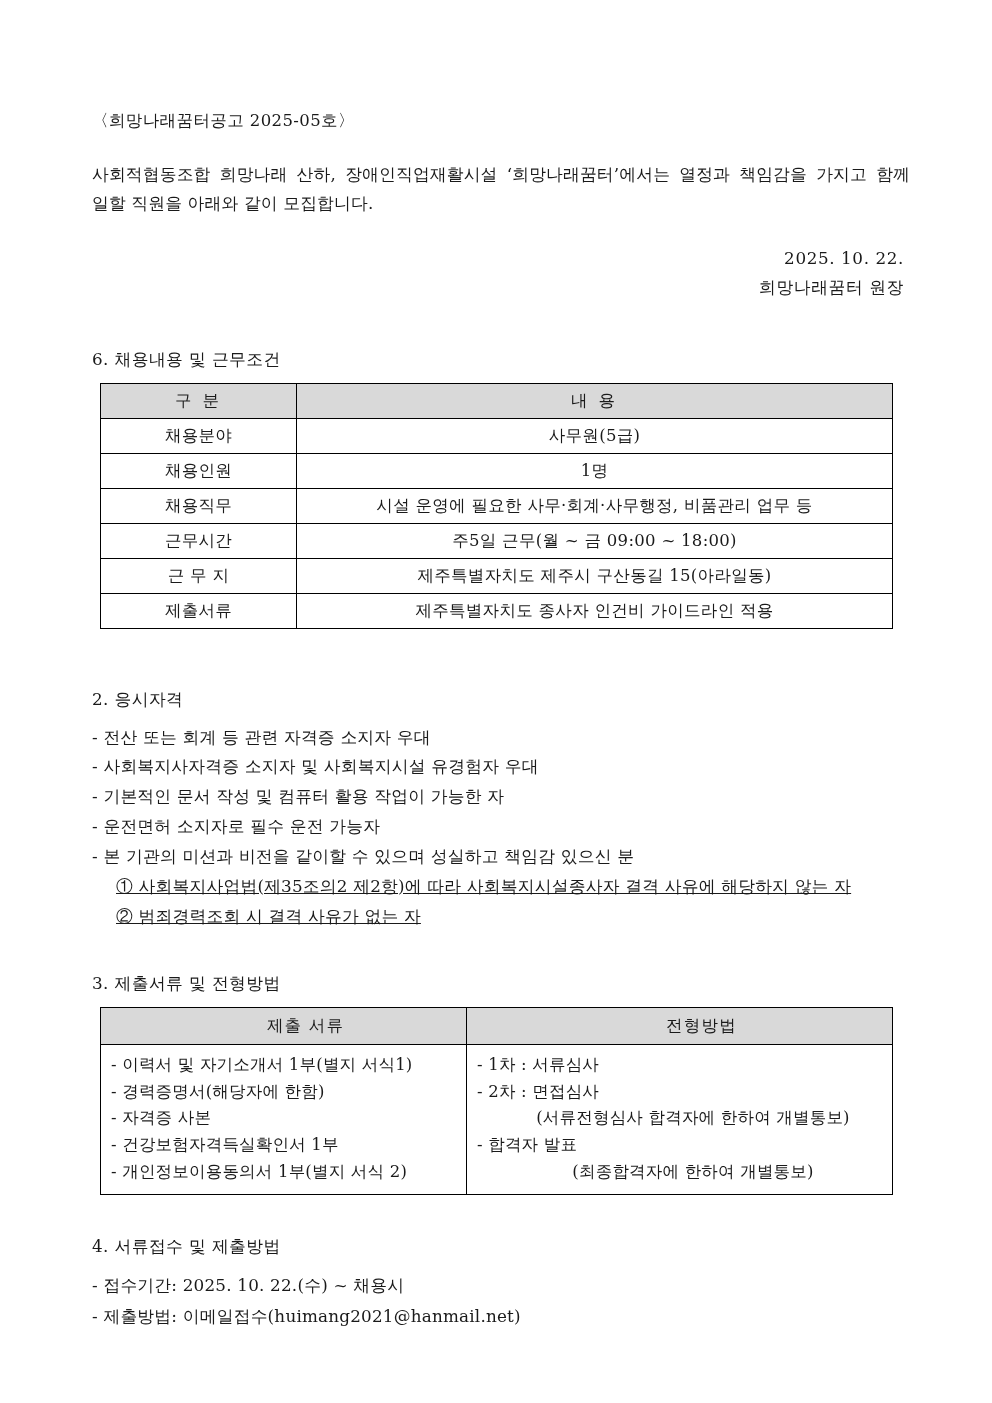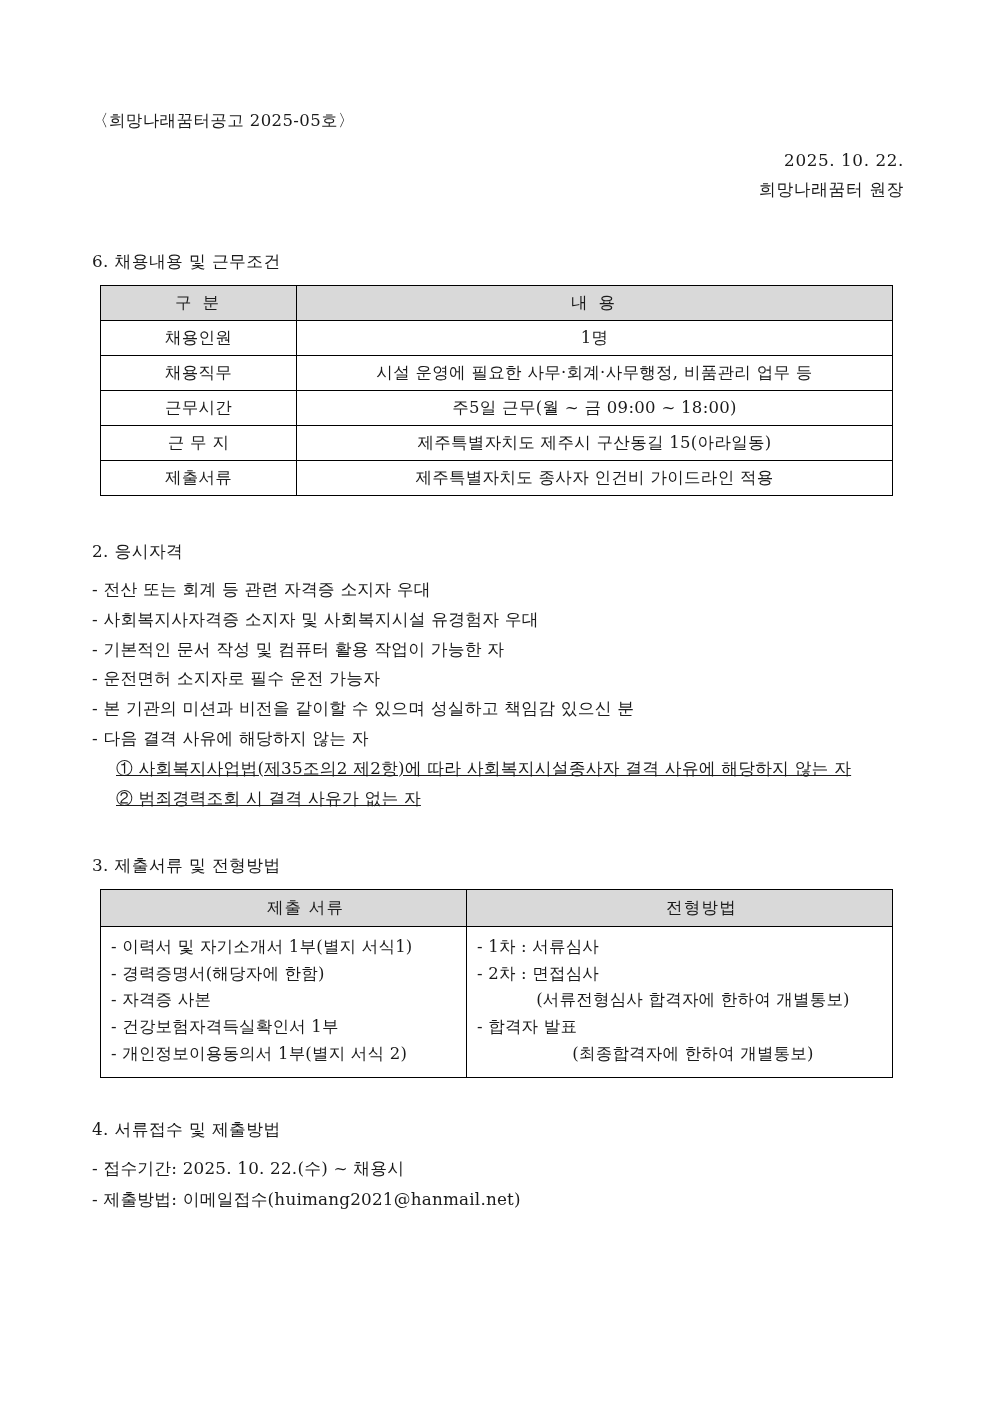--- a/index.html
+++ b/index.html
@@ -60,39 +60,39 @@
   .intro {
     margin: 28px 0 0 4px;
     width: 818px;
     font-size: 16.8px;
     line-height: 1.72;
     letter-spacing: 0.15px;
     text-align: justify;
     word-break: keep-all;
   }
   .signature {
-    margin-top: 14px;
+    margin-top: 26px;
     text-align: right;
     padding-right: 4px;
   }
   .signature div {
     font-size: 16.8px;
     line-height: 1.72;
     letter-spacing: 0.6px;
   }
 
   
   .section-heading {
     font-size: 16.8px;
     letter-spacing: 0.4px;
     margin: 0 0 12px 4px;
     white-space: nowrap;
   }
   .sec-gap-1 { margin-top: 46px; }
-  .sec-gap-2 { margin-top: 44px; }
+  .sec-gap-2 { margin-top: 59px; }
   .sec-gap-3 { margin-top: 40px; }
   .sec-gap-4 { margin-top: 40px; }
 
   
   table.doc-table {
     border-collapse: collapse;
     table-layout: fixed;
     margin-left: 12px;
     font-size: 16.5px;
   }
@@ -172,20 +172,21 @@
 </style>
 </head>
 <body>
 
 <div class="page">
   <div class="content">
 
     <div class="doc-no">〈희망나래꿈터공고 2025-05호〉</div>
 
 
+    <p class="intro">사회적협동조합 희망나래 산하, 장애인직업재활시설 ‘희망나래꿈터’에서는 열정과 책임감을 가지고 함께 일할 직원을 아래와 같이 모집합니다.</p>
 
     <div class="signature">
       <div>2025. 10. 22.</div>
       <div>희망나래꿈터 원장</div>
     </div>
 
     <div class="section-heading sec-gap-1">6. 채용내용 및 근무조건</div>
 
     <table class="doc-table t1">
       <colgroup>
@@ -193,20 +194,24 @@
           <col class="c2">
         </colgroup>
       <thead>
         <tr>
           <th>구  분</th>
           <th>내  용</th>
         </tr>
       </thead>
       <tbody>
         <tr>
+          <td>채용분야</td>
+          <td>사무원(5급)</td>
+        </tr>
+        <tr>
           <td>채용인원</td>
           <td>1명</td>
         </tr>
         <tr>
           <td>채용직무</td>
           <td>시설 운영에 필요한 사무·회계·사무행정, 비품관리 업무 등</td>
         </tr>
         <tr>
           <td>근무시간</td>
           <td>주5일 근무(월 ~ 금 09:00 ~ 18:00)</td>
@@ -223,21 +228,20 @@
     </table>
 
     <div class="section-heading sec-gap-2">2. 응시자격</div>
 
     <ul class="bullets">
       <li>- 전산 또는 회계 등 관련 자격증 소지자 우대</li>
       <li>- 사회복지사자격증 소지자 및 사회복지시설 유경험자 우대</li>
       <li>- 기본적인 문서 작성 및 컴퓨터 활용 작업이 가능한 자</li>
       <li>- 운전면허 소지자로 필수 운전 가능자</li>
       <li>- 본 기관의 미션과 비전을 같이할 수 있으며 성실하고 책임감 있으신 분</li>
-      <li>- 다음 결격 사유에 해당하지 않는 자</li>
       <li class="sub">① 사회복지사업법(제35조의2 제2항)에 따라 사회복지시설종사자 결격 사유에 해당하지 않는 자</li>
       <li class="sub">② 범죄경력조회 시 결격 사유가 없는 자</li>
     </ul>
 
     <div class="section-heading sec-gap-3">3. 제출서류 및 전형방법</div>
 
     <table class="doc-table t2">
       <colgroup>
           <col class="d1">
           <col class="d2">

